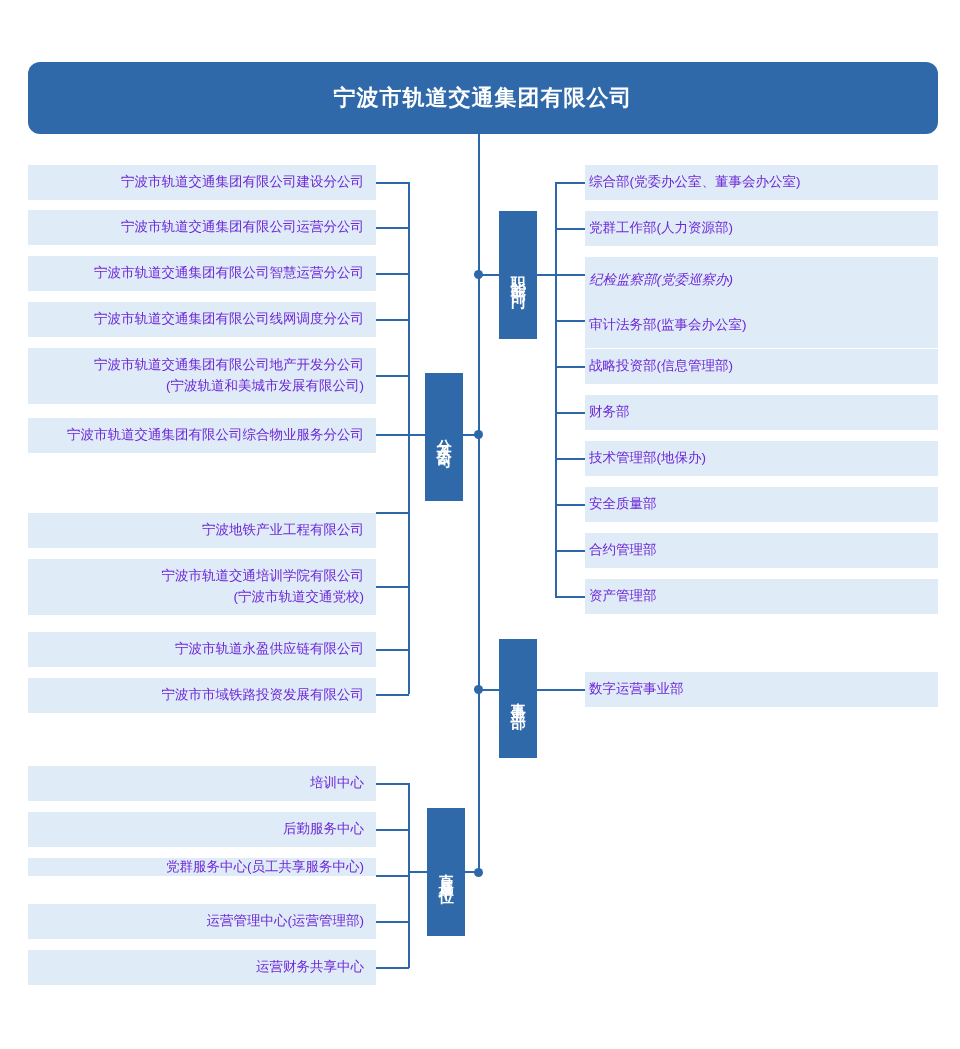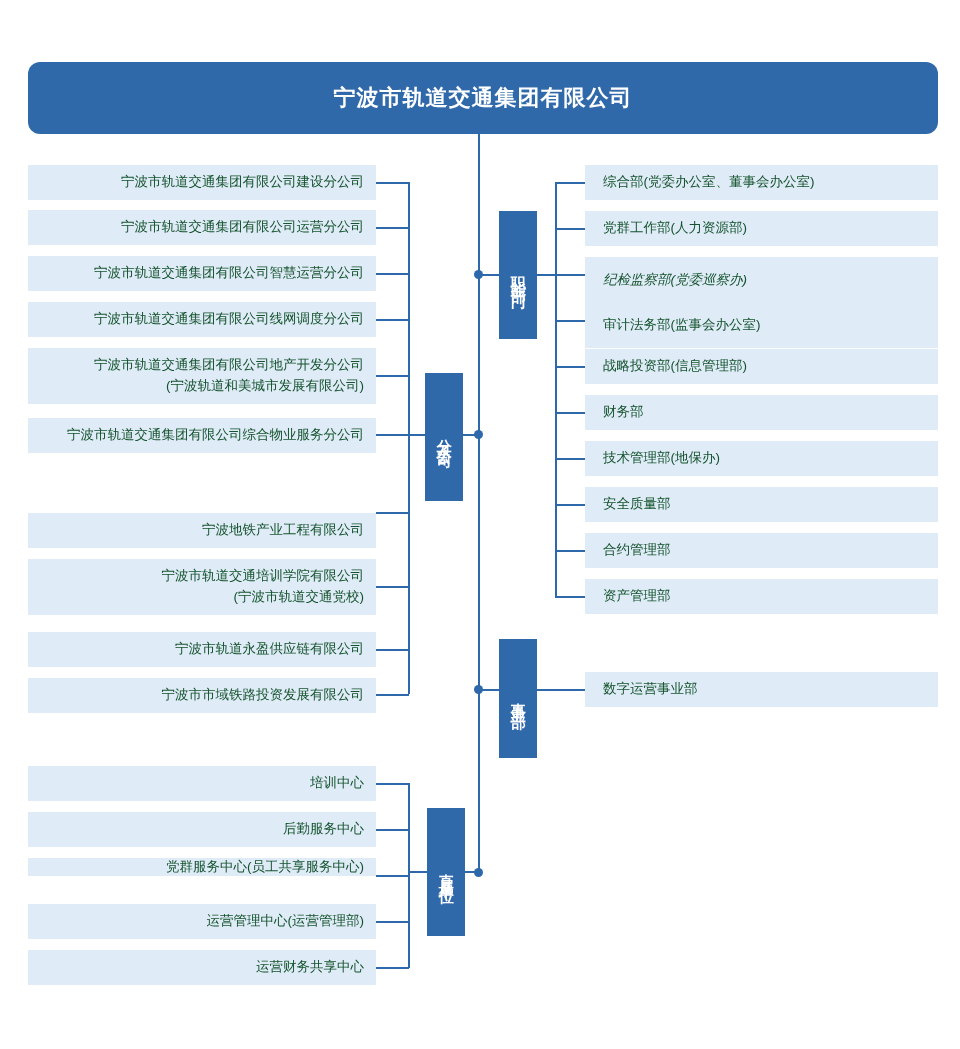--- a/index.html
+++ b/index.html
@@ -28,38 +28,38 @@
     font-size:22px;
     font-weight:bold;
     letter-spacing:1px;
     box-sizing:border-box;
   }
 
   
   .leaf{
     position:absolute;
     background:#dfebf7;
-    color:#14532d;
+    color:#6d28d9;
     font-size:13.5px;
     display:flex;
     align-items:center;
     box-sizing:border-box;
     line-height:1.55;
   }
   .leaf.left{
     left:28px; width:348px;
     justify-content:flex-end;
     text-align:right;
     padding-right:12px;
   }
   .leaf.right{
     left:585px; width:353px;
     justify-content:flex-start;
     text-align:left;
-    padding-left:18px;
+    padding-left:4px;
   }
   .leaf .txt{display:block;white-space:pre-line;}
 
   
   .cat{
     position:absolute;
     background:#3069aa;
     color:#ffffff;
     font-size:15px;
     font-weight:bold;

